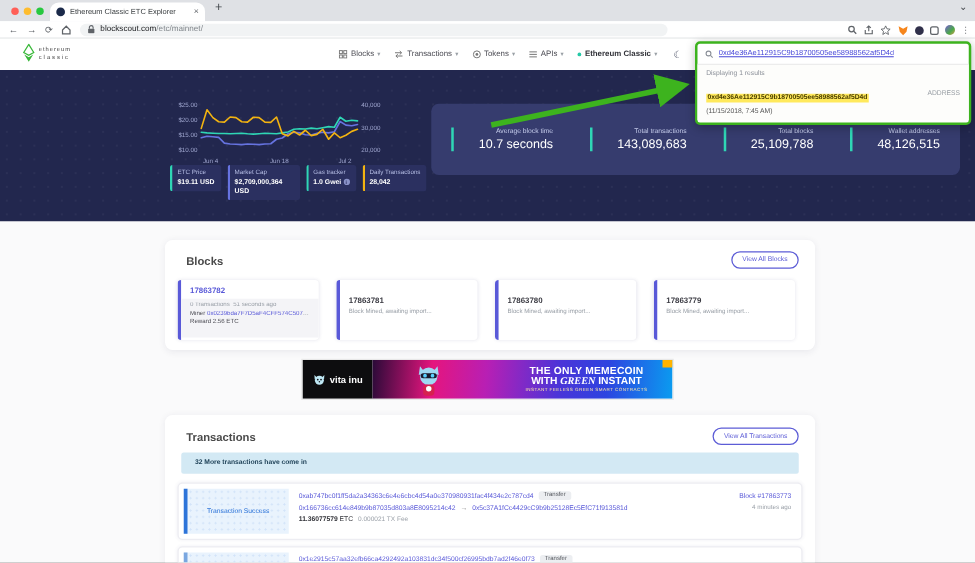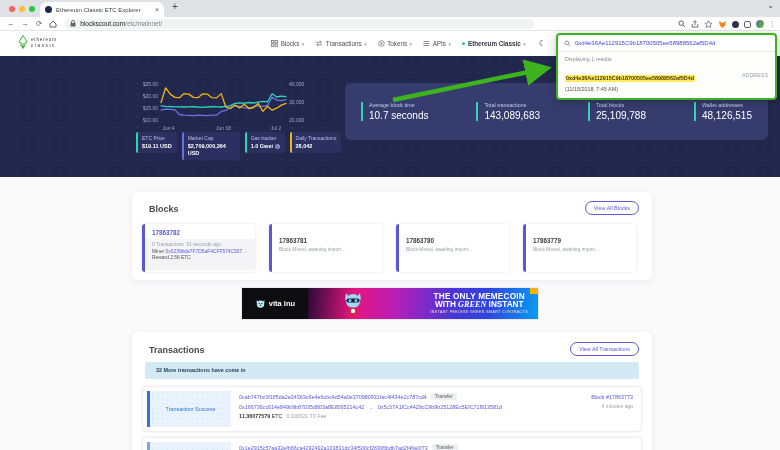--- a/index.html
+++ b/index.html
@@ -56,21 +56,21 @@
   .hero { position:absolute; left:0; top:56px; width:780px; height:121px; background:#22274e;
           background-image:radial-gradient(rgba(255,255,255,.045) 1px, transparent 1.1px); background-size:11px 11px; }
   .chart-wrap { position:absolute; left:136px; top:20px; }
   .ministats { position:absolute; left:136px; top:76px; display:flex; gap:5px; align-items:flex-start; }
   .mini { background:#2b3060; border-radius:2px; padding:3px 5px 3px 4px; border-left:2px solid #2fd6b5; }
   .mini.c1{ border-left-color:#2fd6b5; } .mini.c2{ border-left-color:#6673e0; width:58px; } .mini.c3{ border-left-color:#2fd6b5; } .mini.c4{ border-left-color:#f2b311; }
   .mini-label { font-size:5px; color:#b7bfe6; white-space:nowrap; }
   .mini-value { font-size:5.5px; font-weight:bold; color:#fff; margin-top:1.5px; line-height:1.3; }
   .info-i { display:inline-block; width:5px; height:5px; border-radius:50%; background:#8a92c9; color:#2b3060; font-size:4px; text-align:center; line-height:5px; font-style:normal; }
   .bigpanel { position:absolute; left:345px; top:27px; width:423px; height:57px; background:#363c6e; border-radius:6px; display:flex; align-items:center; justify-content:space-between; padding:0 16px; }
-  .bigstat { border-left:2px solid #2fd6b5; padding-left:6px; }
+  .bigstat { border-left:2px solid #2fd6b5; padding-left:20px;text-align:right; }
   .big-label { font-size:5.4px; color:#c3cae9; white-space:nowrap; }
   .big-value { font-size:10px; color:#fff; margin-top:2px; white-space:nowrap; }
 
   
   .panel { position:absolute; background:#fff; border-radius:6px; box-shadow:0 1px 6px rgba(40,40,80,.08); }
   .panel-title { font-size:9px; color:#4a4a4a; font-weight:bold; }
   .viewall { position:absolute; right:13px; border:1px solid #5c5cd6; color:#5c5cd6; background:#fff; border-radius:9px; font-size:5.4px; padding:3px 8px; white-space:nowrap; font-family:inherit; }
 
   .blocks-panel { left:132px; top:192px; width:520px; height:88px; }
   .blocks-title { position:absolute; left:17px; top:12px; }
@@ -81,23 +81,23 @@
   .bcard-num.link { color:#5959d8; }
   .bcard-gray { background:#f4f4f7; padding:3px 7px; height:31px; }
   .bc-line { font-size:4.9px; color:#9aa0a8; margin-bottom:1.5px; white-space:nowrap; overflow:hidden; text-overflow:ellipsis; }
   .bc-dark { color:#4d4d55; }
   .bc-link { color:#5959d8; }
   .bcard-pending .bcard-num { padding-top:13px; }
   .bcard-status { font-size:4.9px; color:#9aa0a8; padding:0 7px; }
 
   
   .ad { position:absolute; left:241px; top:287px; width:298px; height:33px; display:flex; border:1px solid #e8e8e8; overflow:hidden; }
-  .ad-left { width:66px; background:#0d0d0f; display:flex; align-items:center; justify-content:center; gap:3px; flex:none; }
+  .ad-left { width:56px; background:#0d0d0f; display:flex; align-items:center; justify-content:center; gap:3px; flex:none; }
   .ad-brand { font-size:7.5px; color:#fff; font-weight:bold; }
-  .ad-right { flex:1; background:linear-gradient(95deg,#2a0a38 0%,#e5157e 20%,#b81fb4 38%,#4b34d8 62%,#2d44e0 78%,#0a9cf0 100%); position:relative; display:flex; align-items:center; justify-content:flex-end; padding-right:10px; }
+  .ad-right { flex:1; background:linear-gradient(95deg,#2a0a38 0%,#e5157e 20%,#b81fb4 38%,#4b34d8 62%,#2d44e0 78%,#0a9cf0 100%); position:relative; display:flex; align-items:center; justify-content:flex-end; padding-right:20px; }
   .ad-text { text-align:center; color:#fff; line-height:1.05; }
   .ad-h1 { font-size:8.2px; font-weight:bold; letter-spacing:.2px; }
   .ad-h2 { font-size:8.2px; font-weight:bold; }
   .ad-h2 em { font-family:"Liberation Serif",serif; }
   .ad-tags { font-size:3.6px; letter-spacing:.4px; color:#ffe9a8; margin-top:1px; }
   .ad-mascot { position:absolute; left:32px; top:3px; }
   .ad-badge { position:absolute; right:0; top:0; width:8px; height:6px; background:#ffb300; }
 
   
   .tx-panel { left:132px; top:332px; width:520px; height:130px; overflow:hidden; }

